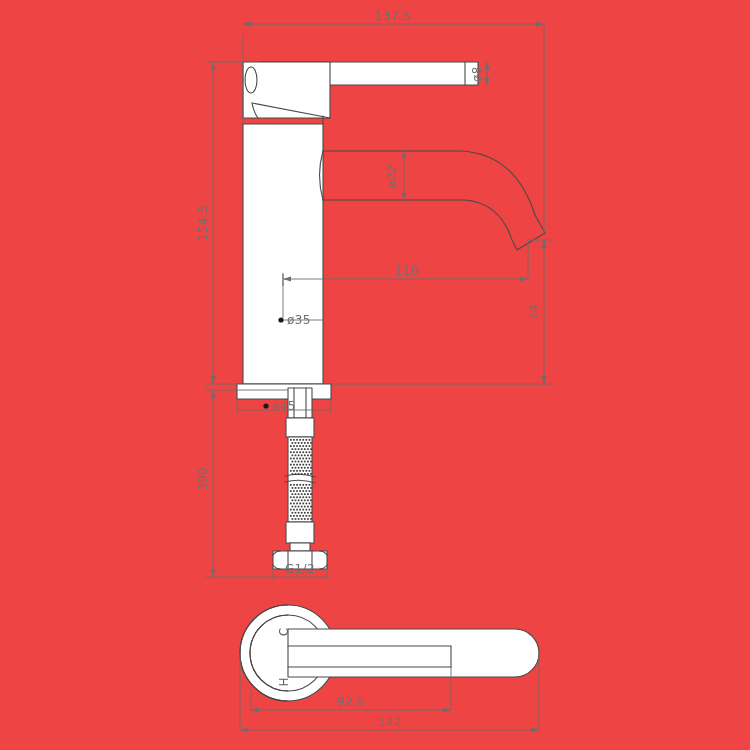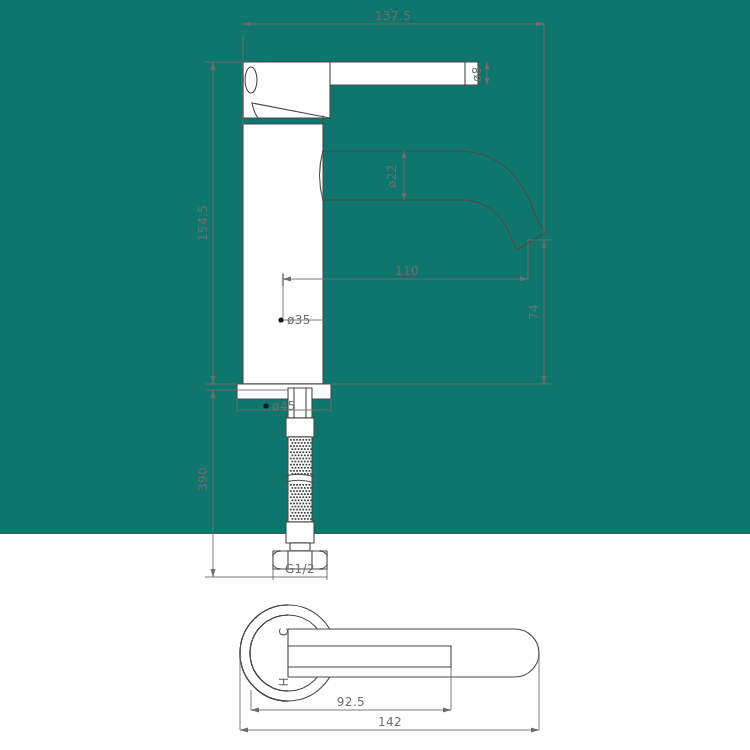--- a/index.html
+++ b/index.html
@@ -9,22 +9,22 @@
   }
   body {
     width: 750px;
     height: 750px;
     font-family: "DejaVu Sans", sans-serif;
     overflow: hidden;
   }
   #drawing-root {
     position: relative;
     width: 750px;
-    height: 534px;
-    background: #0f766e;
+    height: 750px;
+    background: #ef4444;
   }
   svg.dwg {
     position: absolute;
     top: 0;
     left: 0;
     width: 750px;
     height: 750px;
   }
   .part-line {
     fill: none;

